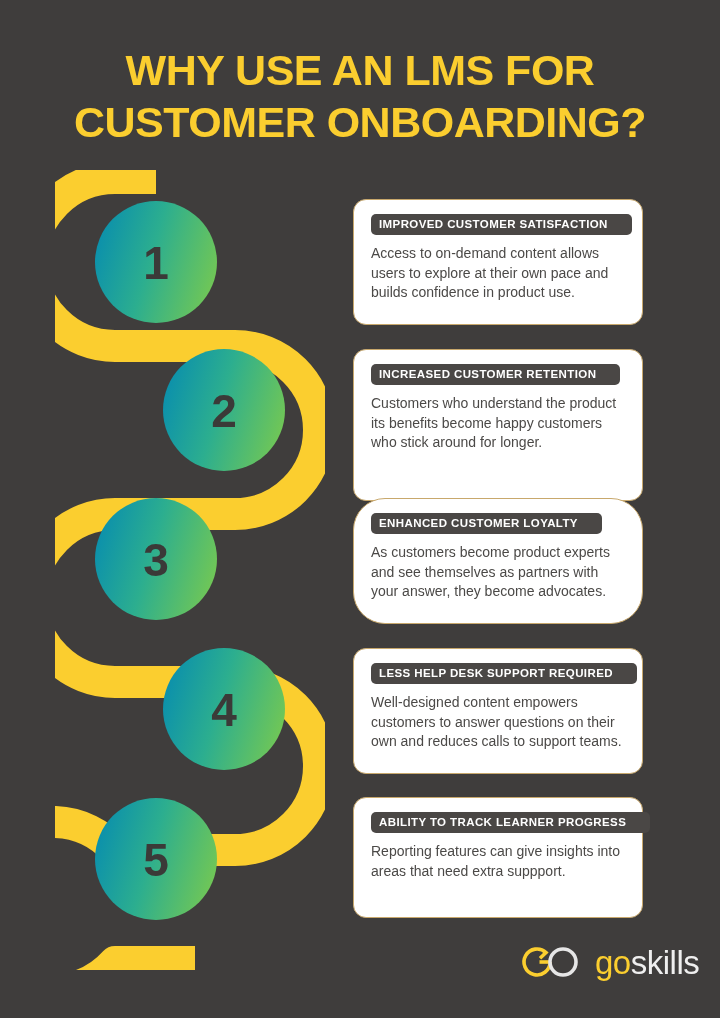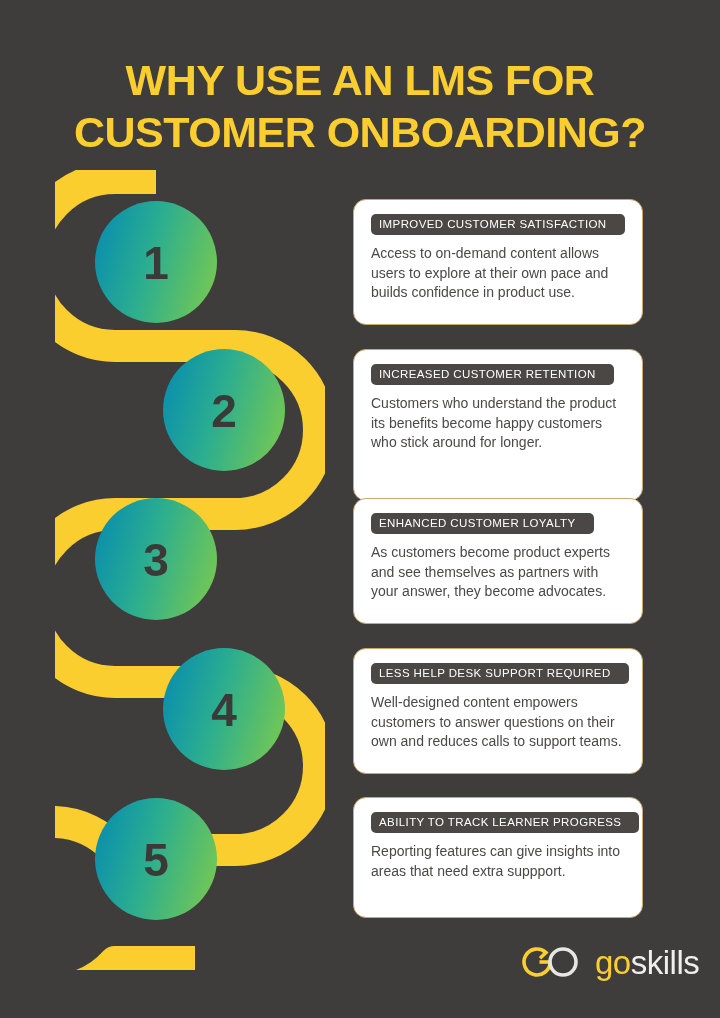--- a/index.html
+++ b/index.html
@@ -12,21 +12,21 @@
     height: 1018px;
     position: relative;
     overflow: hidden;
     font-family: "Liberation Sans", sans-serif;
     -webkit-font-smoothing: antialiased;
   }
 
   
   #title-block {
     position: absolute;
-    top: 54px;
+    top: 44px;
     left: 0;
     width: 720px;
     text-align: center;
   }
   .title-line {
     color: #FBCE2F;
     font-family: "Liberation Sans", sans-serif;
     font-weight: bold;
     font-size: 43px;
     line-height: 52px;
@@ -63,25 +63,25 @@
     border: 1.5px solid #c8a86c;
     border-radius: 13px;
     box-sizing: border-box;
     padding: 14px 17px 16px 17px;
   }
   .card-badge {
     display: inline-block;
     background: #4a4745;
     color: #ffffff;
     font-family: "Liberation Sans", sans-serif;
-    font-weight: normal;
+    font-weight: bold;
     font-size: 11.5px;
     letter-spacing: 0.4px;
     line-height: 13px;
-    padding: 4px 18px 4px 8px;
+    padding: 4px 24px 4px 8px;
     border-radius: 5px;
     white-space: nowrap;
   }
   .card-body {
     margin-top: 9px;
     color: #4b4947;
     font-family: "Liberation Sans", sans-serif;
     font-size: 14px;
     line-height: 19.5px;
   }
@@ -155,21 +155,21 @@
 <div class="card" style="top:199px; height:126px;">
   <span class="card-badge">IMPROVED CUSTOMER SATISFACTION</span>
   <div class="card-body">Access to on-demand content allows users to explore at their own pace and builds confidence in product use.</div>
 </div>
 
 <div class="card" style="top:349px; height:152px;">
   <span class="card-badge">INCREASED CUSTOMER RETENTION</span>
   <div class="card-body">Customers who understand the product its benefits become happy customers who stick around for longer.</div>
 </div>
 
-<div class="card" style="top:498px; height:126px;">
+<div class="card" style="top:498px; height:126px;border-radius:32px;">
   <span class="card-badge">ENHANCED CUSTOMER LOYALTY</span>
   <div class="card-body">As customers become product experts and see themselves as partners with your answer, they become advocates.</div>
 </div>
 
 <div class="card" style="top:648px; height:126px;">
   <span class="card-badge">LESS HELP DESK SUPPORT REQUIRED</span>
   <div class="card-body">Well-designed content empowers customers to answer questions on their own and reduces calls to support teams.</div>
 </div>
 
 <div class="card" style="top:797px; height:121px;">

